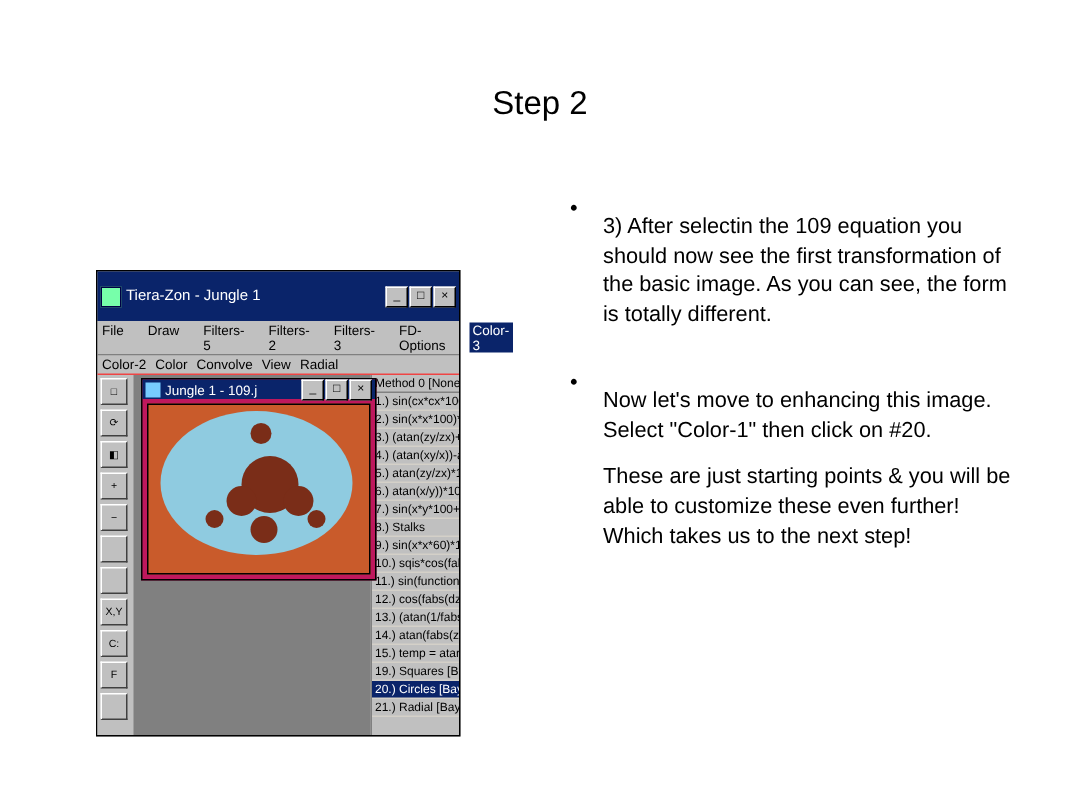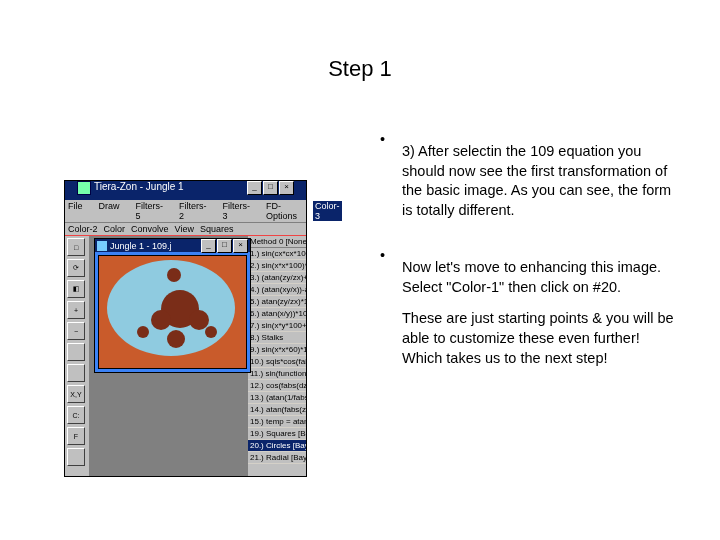--- a/index.html
+++ b/index.html
@@ -7,48 +7,48 @@
   .title{position:absolute;left:0;right:0;top:56px;text-align:center;font-size:22px}
   
   .notes{position:absolute;left:380px;top:130px;width:300px;font-size:14.5px;line-height:1.35}
   .notes ul{margin:0;padding:0;list-style:none}
   .notes li{display:flex;margin-bottom:14px}
   .bul{width:22px;flex:0 0 22px;text-align:left}
   .txt p{margin:12px 0 12px 0}
   
   .shot{position:absolute;left:64px;top:180px;width:243px;font-family:Tahoma,Arial,sans-serif;font-size:9px;color:#000}
   .tb{background:#c0c0c0;border:1px solid #000}
-  .titlebar{display:flex;height:19px;background:linear-gradient(#0a246a,#0a246a);color:#fff;padding:0 12px;font-size:10px}
+  .titlebar{display:flex;align-items:center;height:33px;background:linear-gradient(#0a246a,#0a246a);color:#fff;padding:0 2px;font-size:10px}
   .titlebar .ticon{width:12px;height:12px;background:#7fa;border:1px solid #004;margin-right:3px}
   .titlebar .spacer{flex:1}
   .tbtn{width:13px;height:12px;background:#c0c0c0;border:1px solid #fff;border-right-color:#000;border-bottom-color:#000;margin-left:1px;font-size:8px;line-height:10px;text-align:center;color:#000}
   .menubar{display:flex;gap:16px;padding:1px 3px;background:#c0c0c0;border-bottom:1px solid #808080;font-size:9px}
   .menubar span:last-child{background:#0a246a;color:#fff;padding:0 2px}
   .menubar2{display:flex;gap:6px;padding:1px 3px;background:#c0c0c0;border-bottom:1px solid #ef4444;font-size:9px}
   .body{display:flex;background:#808080}
   .toolcol{width:20px;background:#c0c0c0;border-right:1px solid #808080;display:flex;flex-direction:column;padding:2px;gap:3px}
   .tbn{width:16px;height:16px;background:#c0c0c0;border:1px solid #fff;border-right-color:#404040;border-bottom-color:#404040;font-size:7px;display:flex;align-items:center;justify-content:center}
   .center{flex:1;position:relative;min-height:240px}
-  .inner-win{position:absolute;left:4px;top:2px;width:155px;background:#3b82f6;border:1px solid #000}
+  .inner-win{position:absolute;left:4px;top:2px;width:155px;background:#be185d;border:1px solid #000}
   .inner-title{display:flex;align-items:center;background:#0a246a;color:#fff;height:13px;padding:0 2px;font-size:9px}
   .inner-title .ticon{width:10px;height:10px;background:#7cf;margin-right:3px}
   .inner-title .spacer{flex:1}
   .canvas{margin:3px;background:#c95b2b;position:relative;width:147px;height:112px;border:1px solid #000}
   .frac{position:absolute;left:8px;top:4px;width:128px;height:96px;border-radius:64px/48px;background:#8fcbe0;overflow:hidden}
   .blob{position:absolute;background:#7a2d18;border-radius:50%}
   .listcol{width:58px;background:#c0c0c0;border-left:1px solid #808080;display:flex;flex-direction:column}
   .lh{background:#c0c0c0;border-bottom:1px solid #808080;padding:1px 2px;font-size:8px;white-space:nowrap;overflow:hidden}
   .li{padding:0 2px;font-size:8px;white-space:nowrap;overflow:hidden;border-bottom:1px solid #d4d0c8;height:11px;line-height:11px}
   .li.sel{background:#0a246a;color:#fff}
 </style>
 </head>
 <body>
 
 <div class="slide">
-  <div class="title">Step 1</div>
+  <div class="title">Step 2</div>
 
   <div class="notes">
     <ul id="notes-ul">
         <li>
           <div class="bul">•</div>
           <div class="txt">
             <p>3) After selectin the 109 equation you should now see the first transformation of the basic image. As you can see, the form is totally different.</p>
           </div>
         </li>
         <li>
@@ -78,21 +78,21 @@
           <span>Filters-2</span>
           <span>Filters-3</span>
           <span>FD-Options</span>
           <span>Color-3</span>
         </div>
       <div class="menubar2" id="menubar2">
           <span>Color-2</span>
           <span>Color</span>
           <span>Convolve</span>
           <span>View</span>
-          <span>Squares</span>
+          <span>Radial</span>
         </div>
       <div class="body">
         <div class="toolcol" id="toolcol">
             <div class="tbn">□</div>
             <div class="tbn">⟳</div>
             <div class="tbn">◧</div>
             <div class="tbn">+</div>
             <div class="tbn">−</div>
             <div class="tbn"></div>
             <div class="tbn"></div>

